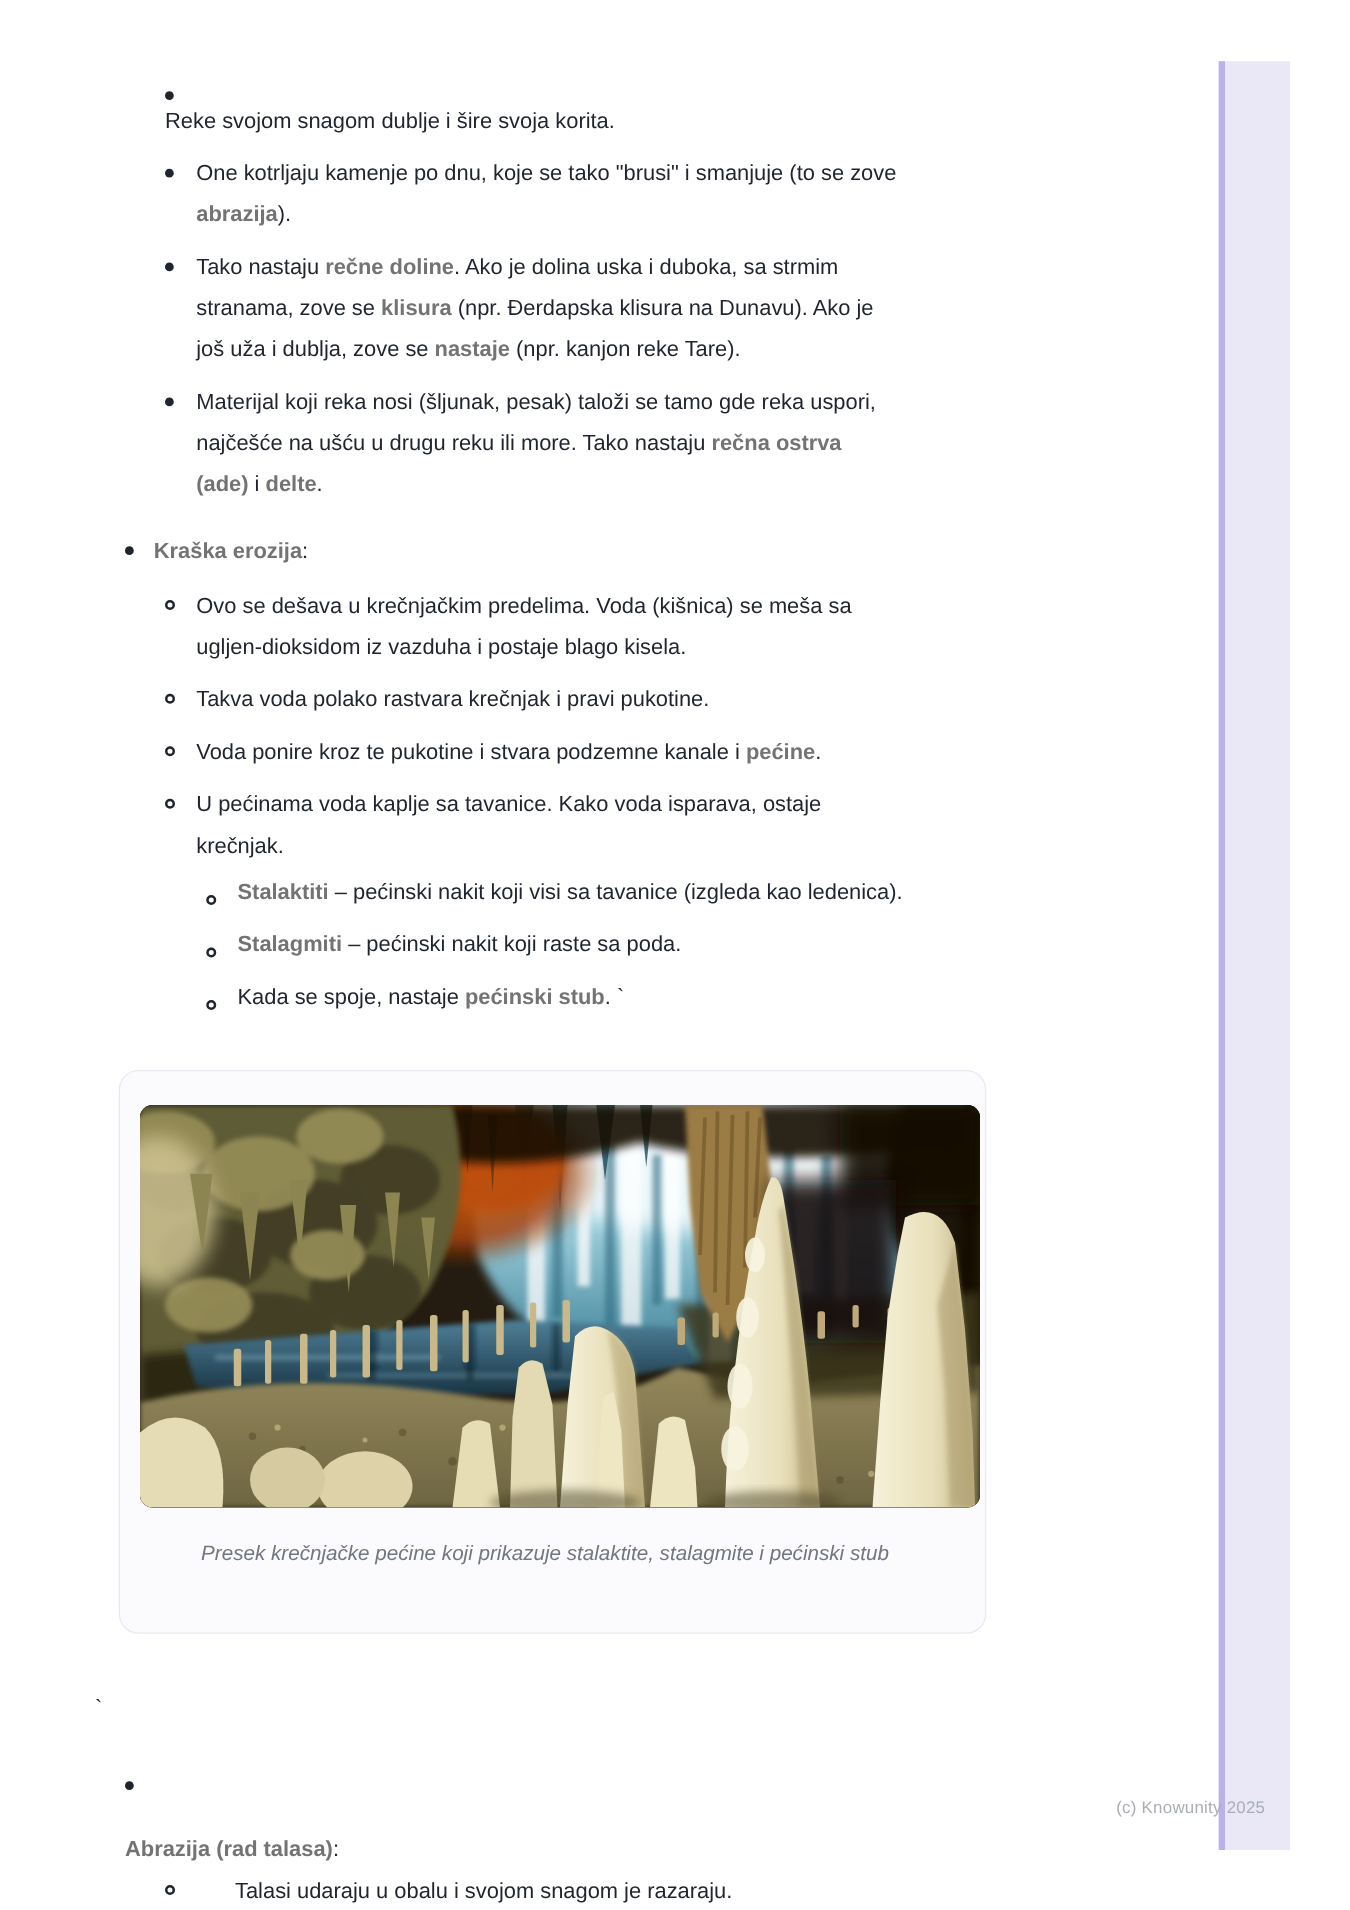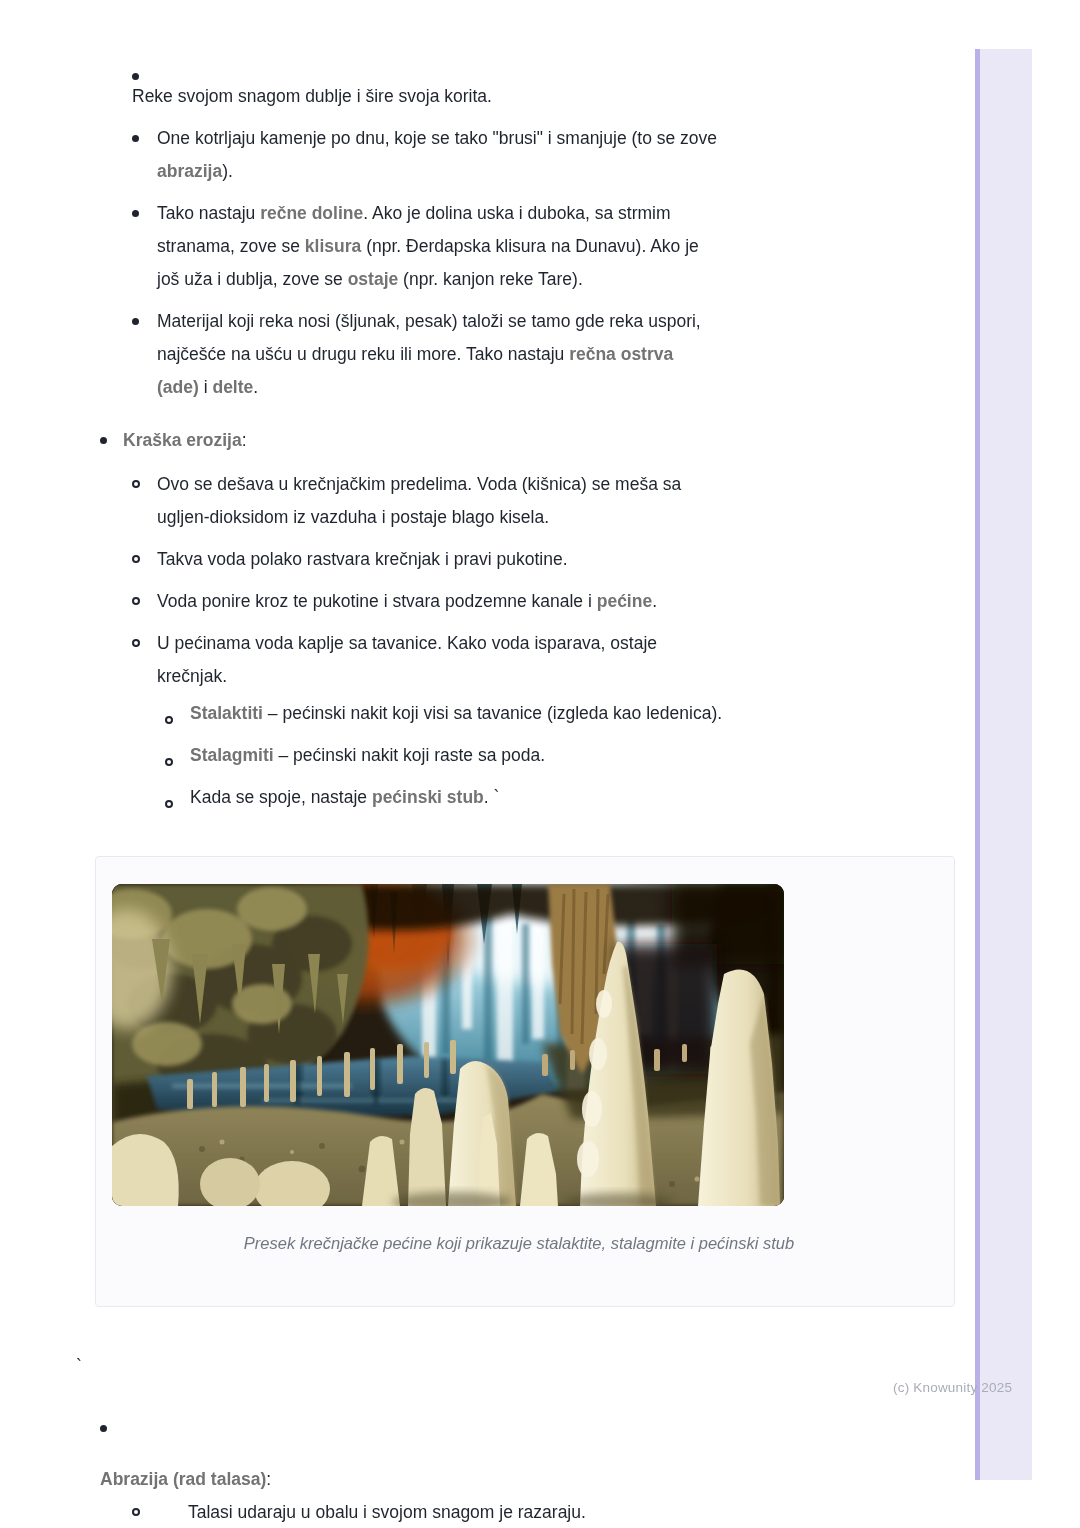--- a/index.html
+++ b/index.html
@@ -11,32 +11,32 @@
   .item.lvl1{padding-left:100px;margin-top:20px;margin-bottom:11px;}
   .item.lvl2{padding-left:132px;}
   .item.lvl3{padding-left:165px;align-items:center;}
   .item.lvl2 + .item.lvl3{margin-top:4px;}
   .marker{flex:0 0 auto;display:inline-block;border-radius:50%;margin-top:13px;box-sizing:border-box;}
   .marker.disc{width:7px;height:7px;background:#1f242e;margin-right:18px;}
   .lvl1 .marker.disc{margin-right:16px;}
   .marker.circle{width:8px;height:8px;border:2px solid #1f242e;background:transparent;margin-right:17px;margin-top:12px;}
   .txt{white-space:pre-wrap;}
   .txt .b{font-weight:700;color:#737373;}
-  .card{margin:42px 0 0 95px;width:860px;box-sizing:border-box;background:#fbfbfe;
-        border:1px solid #e8e8f2;border-radius:4px;padding:27px 28px 50px 16px;}
+  .card{margin:42px 0 0 95px;width:694px;box-sizing:border-box;background:#fbfbfe;
+        border:1px solid #e8e8f2;border-radius:16px;padding:27px 28px 50px 16px;}
   .photo{width:672px;height:322px;border-radius:10px;overflow:hidden;background:#241c11;}
   .photo svg{display:block;width:100%;height:100%;}
   .caption{margin-top:24px;text-align:center;font-style:italic;font-size:16.5px;line-height:26px;color:#71767f;}
   .stray{margin:43px 0 0 76px;font-size:17.5px;line-height:33px;color:#1f242e;}
   .list-bottom{margin-top:29px;}
   .list-bottom .item{margin-top:0;gap:31px;}
   .list-bottom .item.lvl1{margin-top:0;margin-bottom:0;}
   .scroll-strip{position:absolute;left:975px;top:49px;width:57px;height:1431px;
         background:#eae8f7;border-left:5px solid #b9b1e7;box-sizing:border-box;z-index:4;}
-  .watermark{position:absolute;left:893px;top:1379px;font-size:13.5px;line-height:17px;
+  .watermark{position:absolute;left:893px;top:1437px;font-size:13.5px;line-height:17px;
         color:#a9adb5;z-index:5;letter-spacing:0.2px;}
 </style>
 </head>
 <body>
 
 <div class="page">
 
   <div class="content">
 
     <div id="list-main">
@@ -46,21 +46,21 @@
         </div>
         <div class="item lvl2">
           <span class="marker disc"></span>
           <div class="txt"><span>One kotrljaju kamenje po dnu, koje se tako "brusi" i smanjuje (to se zove
 </span><span class="b">abrazija</span><span>).</span></div>
         </div>
         <div class="item lvl2">
           <span class="marker disc"></span>
           <div class="txt"><span>Tako nastaju </span><span class="b">rečne doline</span><span>. Ako je dolina uska i duboka, sa strmim
 stranama, zove se </span><span class="b">klisura</span><span> (npr. Đerdapska klisura na Dunavu). Ako je
-još uža i dublja, zove se </span><span class="b">ostaje</span><span> (npr. kanjon reke Tare).</span></div>
+još uža i dublja, zove se </span><span class="b">nastaje</span><span> (npr. kanjon reke Tare).</span></div>
         </div>
         <div class="item lvl2">
           <span class="marker disc"></span>
           <div class="txt"><span>Materijal koji reka nosi (šljunak, pesak) taloži se tamo gde reka uspori,
 najčešće na ušću u drugu reku ili more. Tako nastaju </span><span class="b">rečna ostrva
 (ade)</span><span> i </span><span class="b">delte</span><span>.</span></div>
         </div>
         <div class="item lvl1">
           <span class="marker disc"></span>
           <div class="txt"><span class="b">Kraška erozija</span><span>:</span></div>

